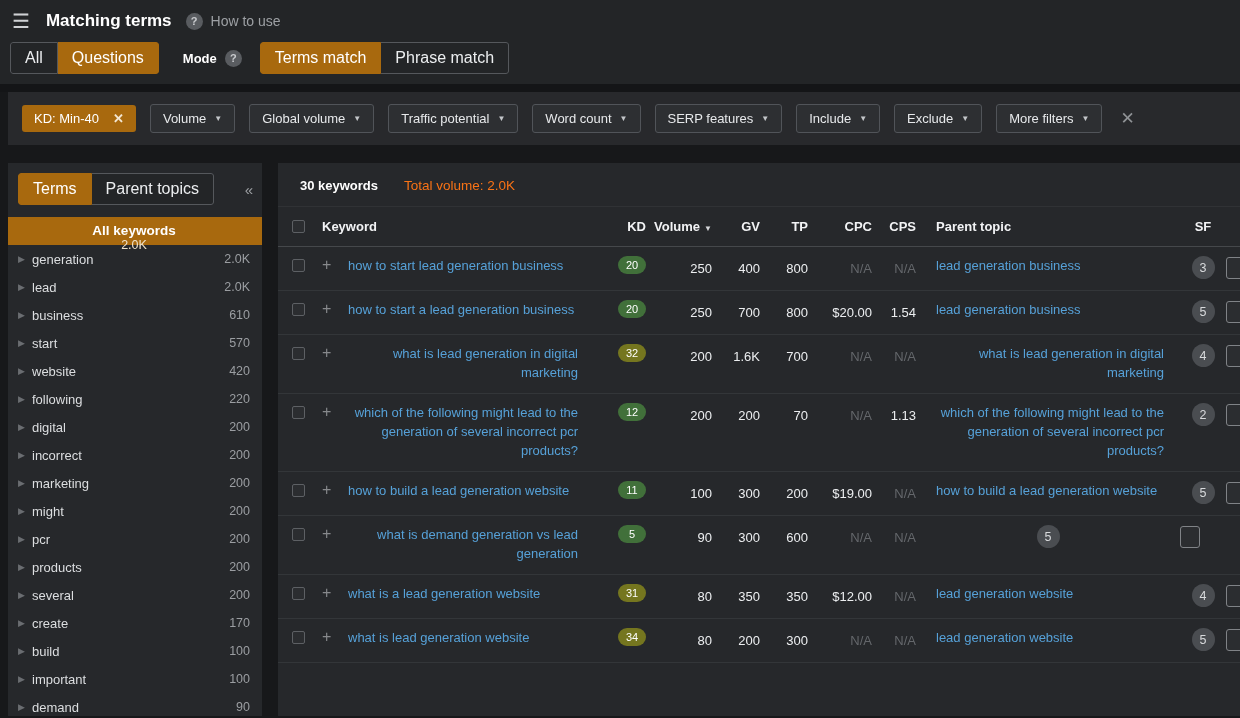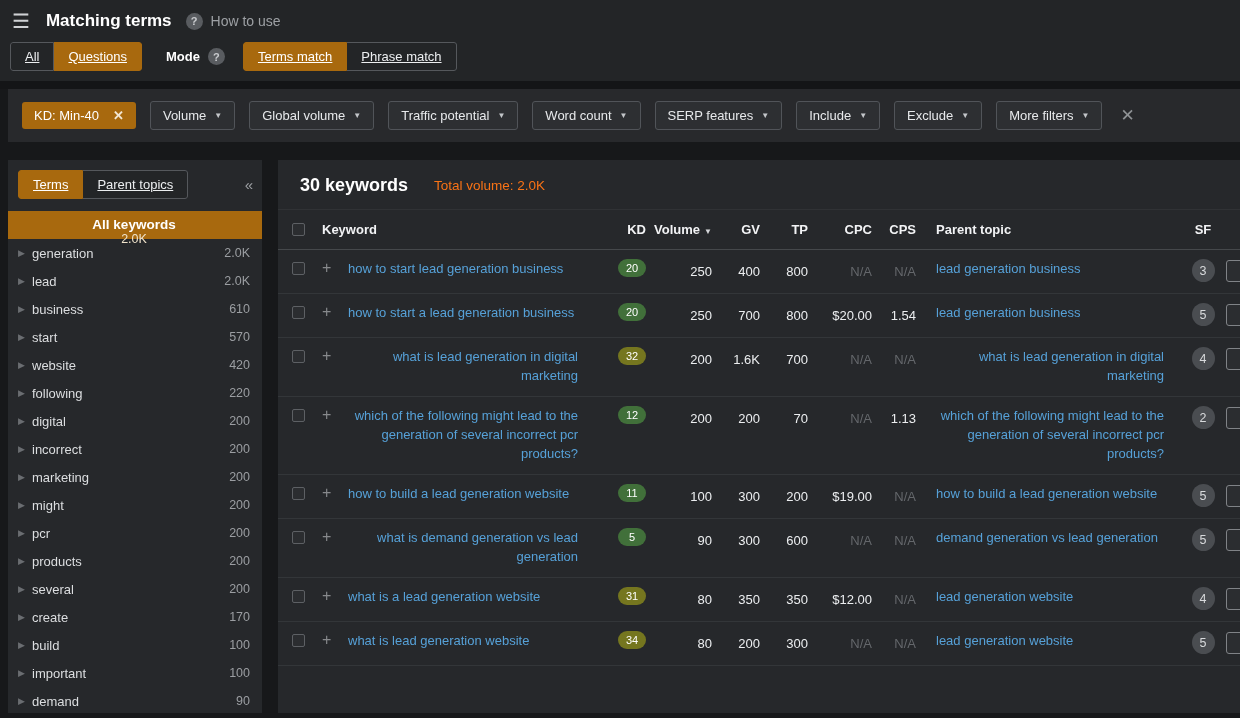--- a/index.html
+++ b/index.html
@@ -17,22 +17,22 @@
   .page-title { font-size:17px; font-weight:700; color:#ffffff; margin-right:14px; }
   .help-circle {
     width:17px; height:17px; border-radius:50%; background:#595c60; color:#c9cbce;
     font-size:11px; font-weight:700; display:inline-flex; align-items:center; justify-content:center;
     margin-right:8px; flex:0 0 auto;
   }
   .help-label { color:#9da0a4; font-size:14px; }
   .tabs-row { display:flex; align-items:center; padding:2px 10px 0 10px; }
   .seg-group { display:flex; border-radius:3px; overflow:hidden; }
   .seg-btn {
-    padding:6px 14px; font-size:13px; color:#eceef0; background:#232527;
-    border:1px solid #55585c; cursor:pointer;text-decoration:underline;
+    padding:6px 14px; font-size:16px; color:#eceef0; background:#232527;
+    border:1px solid #55585c; cursor:pointer;
   }
   .seg-btn.first { border-radius:3px 0 0 3px; }
   .seg-btn.last { border-radius:0 3px 3px 0; border-left:none; }
   .seg-btn.active { background:#a8690e; border-color:#a8690e; color:#ffffff; }
   .mode-label { font-weight:700; margin:0 8px 0 24px; color:#fff; }
   .mode-help { margin-right:18px; }
   
   .filter-gap { height:8px; background:#141517; }
   .filter-bar {
     margin-left:8px; background:#28292c; padding:12px 14px;
@@ -66,21 +66,21 @@
   .all-kw-count { color:#f0e3cb; font-size:12.5px; }
   .side-item {
     display:flex; align-items:center; height:28px; padding:0 12px 0 10px; cursor:pointer;
   }
   .side-item .tri { color:#6a6d71; font-size:9px; width:14px; flex:0 0 14px; }
   .side-item .lbl { color:#dcdee0; font-size:13px; }
   .side-item .cnt { margin-left:auto; color:#9b9ea2; font-size:12.5px; }
   
   .table-panel { flex:1; overflow:hidden; display:flex; flex-direction:column; }
   .table-toolbar { display:flex; align-items:center; padding:15px 14px 13px 22px; gap:26px; border-bottom:1px solid #303235; }
-  .kw-count { font-weight:700; color:#fff; font-size:18px; }
+  .kw-count { font-weight:700; color:#fff; font-size:13px; }
   .total-volume { color:#f97316; font-size:13.5px; }
   .tgrid {
     display:grid; align-items:start;
     grid-template-columns:30px 26px 240px 58px 66px 48px 48px 64px 44px 1fr 46px 14px;
     padding-left:14px;
   }
   .thead { align-items:center; padding-top:12px; padding-bottom:12px; border-bottom:1px solid #45484b; }
   .th { font-weight:700; color:#f2f3f5; font-size:13px; cursor:pointer; }
   .th.num { text-align:right; }
   .th.c-keyword { grid-column:2 / 4; }
@@ -402,21 +402,20 @@
           <span class="plus">+</span>
           <div><a class="kwlink">what is demand generation vs lead generation</a></div>
           <div class="kd-cell">
             <span class="kd-badge kd-green">5</span>
           </div>
           <div class="cell-num">90</div>
           <div class="cell-num">300</div>
           <div class="cell-num">600</div>
           <div class="cell-num na">N/A</div>
           <div class="cell-num na">N/A</div>
-          <div class="parent-cell"><a class="kwlink">demand generation vs lead generation</a></div>
           <div class="sf-cell">
             <div class="sf-badge">5</div>
           </div>
           <div class="cutoff-box"></div>
         </div>
         <div class="tgrid trow">
           <div class="checkbox"></div>
           <span class="plus">+</span>
           <div><a class="kwlink">what is a lead generation website</a></div>
           <div class="kd-cell">

